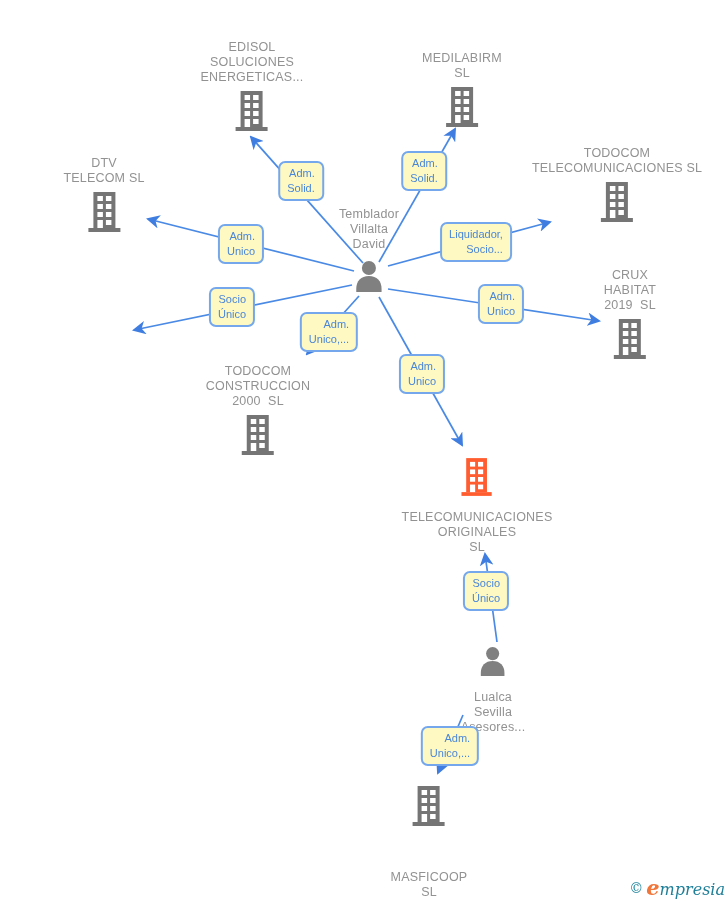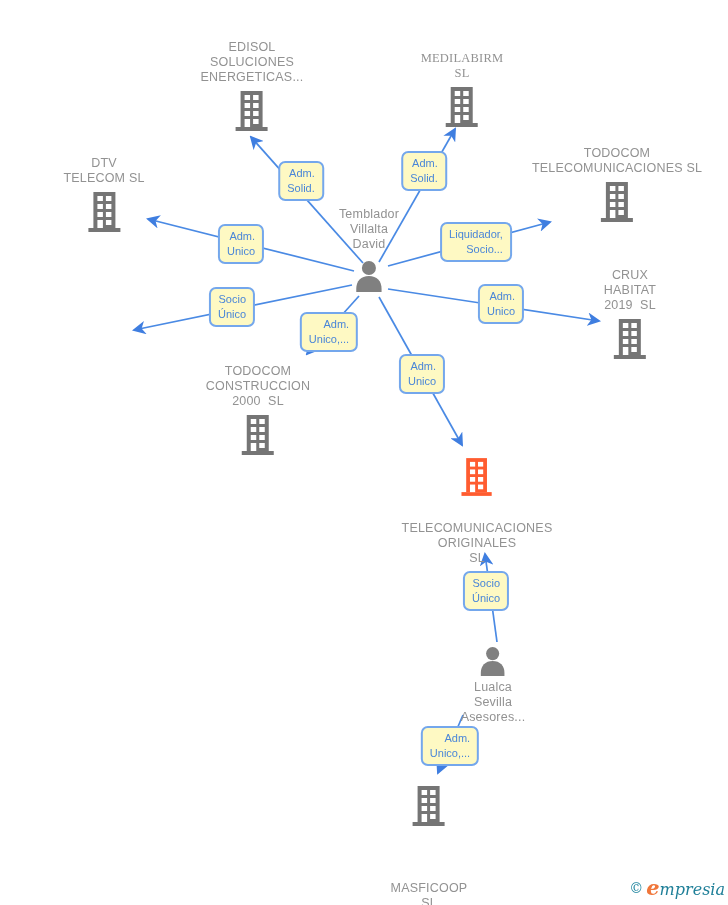--- a/index.html
+++ b/index.html
@@ -29,23 +29,23 @@
   .node-label {
     text-align: center;
     color: #929292;
     font-size: 12.5px;
     line-height: 15px;
     letter-spacing: 0.2px;
   }
   .node-label .nline { white-space: pre-wrap; }
   .company .icon-wrap { margin-top: 6px; }
   .icon-first .icon-wrap { margin-top: 0; }
-  .icon-first .node-label { margin-top: 19px; }
+  .icon-first .node-label { margin-top: 8px; }
   .person .icon-wrap { margin-top: 8px; }
-  .person.icon-first .node-label { margin-top: 0; }
+  .person.icon-first .node-label { margin-top: 10px; }
   .bld { fill: #757575; }
   .bld-hl { fill: #ff5c30; }
   .prs { fill: #808080; }
   .edge-label {
     position: absolute;
     transform: translateX(-50%);
     z-index: 3;
     background: #fef9c3;
     border: 2px solid #74a7ec;
     border-radius: 7px;
@@ -115,21 +115,21 @@
             <rect x="19.5" y="12" width="5.5" height="5"></rect>
             <rect x="11" y="20" width="5.5" height="5"></rect>
             <rect x="19.5" y="20" width="5.5" height="5"></rect>
             <rect x="19.5" y="28" width="5.5" height="5"></rect>
             <rect x="11" y="28" width="5.5" height="8"></rect>
           </g>
       </svg>
     </div>
   </div>
 
-  <div class="node company" style="left:462px; top:51px;font-family:Liberation Serif, serif;">
+  <div class="node company" style="left:462px; top:51px;">
     <div class="node-label">
       <div class="nline">MEDILABIRM</div>
       <div class="nline">SL</div>
     </div>
     <div class="icon-wrap">
       <svg viewBox="0 0 36 40" width="36" height="40">
         <g class="bld">
             <rect x="2" y="36" width="32" height="4"></rect>
             <rect x="7" y="0" width="22" height="36"></rect>
           </g>

